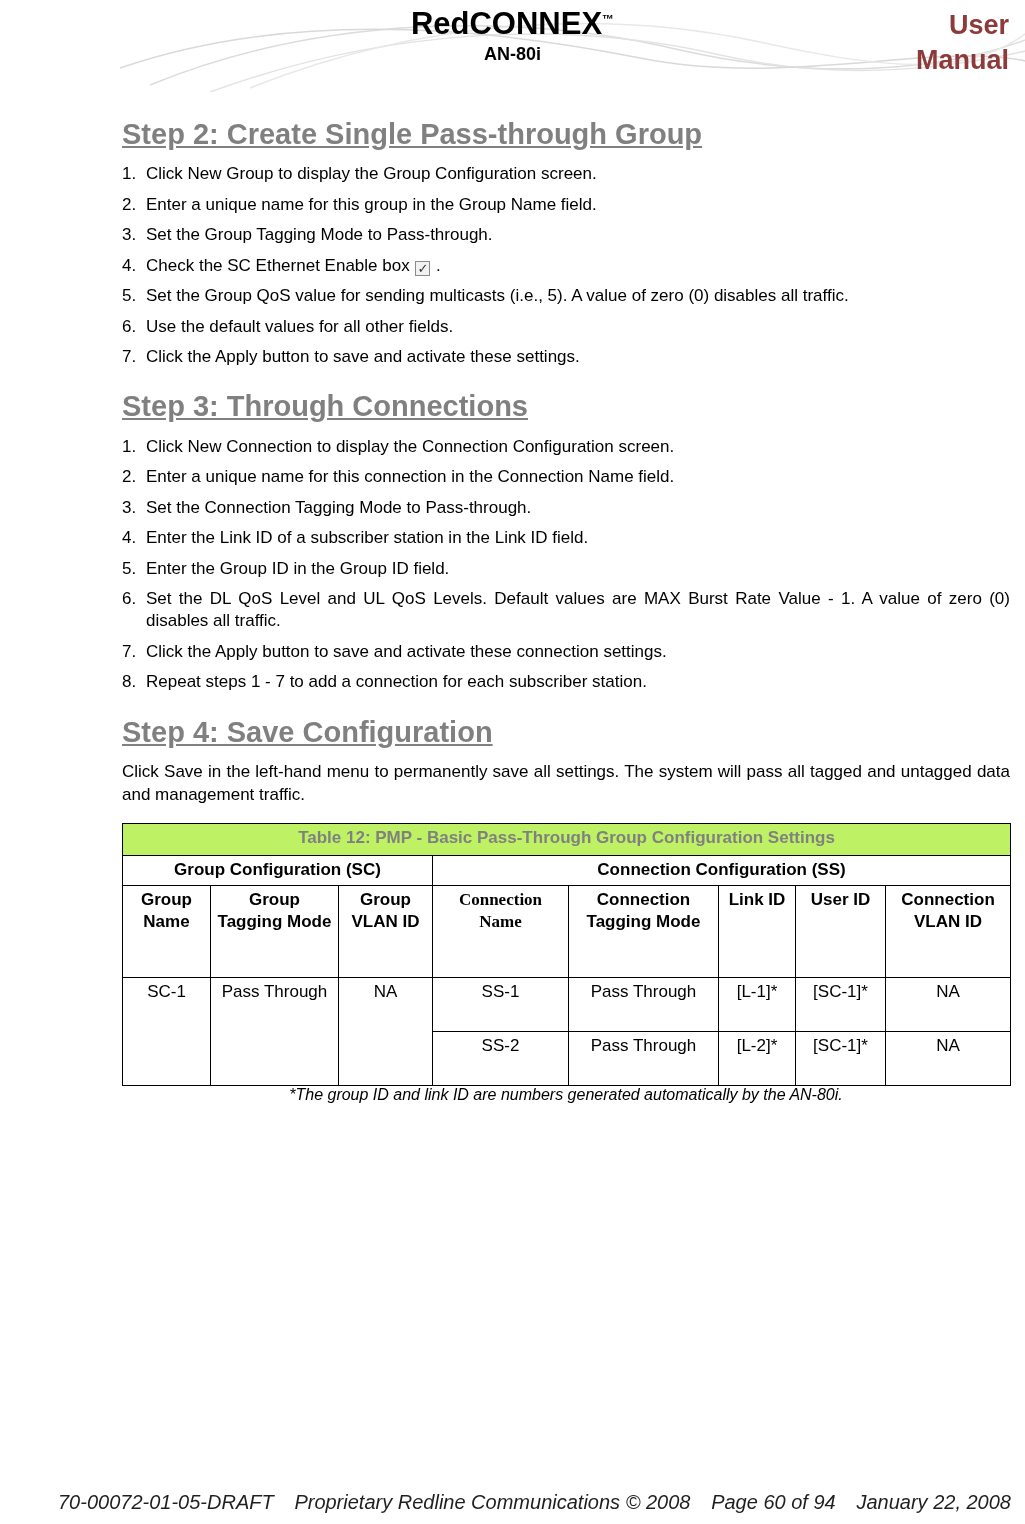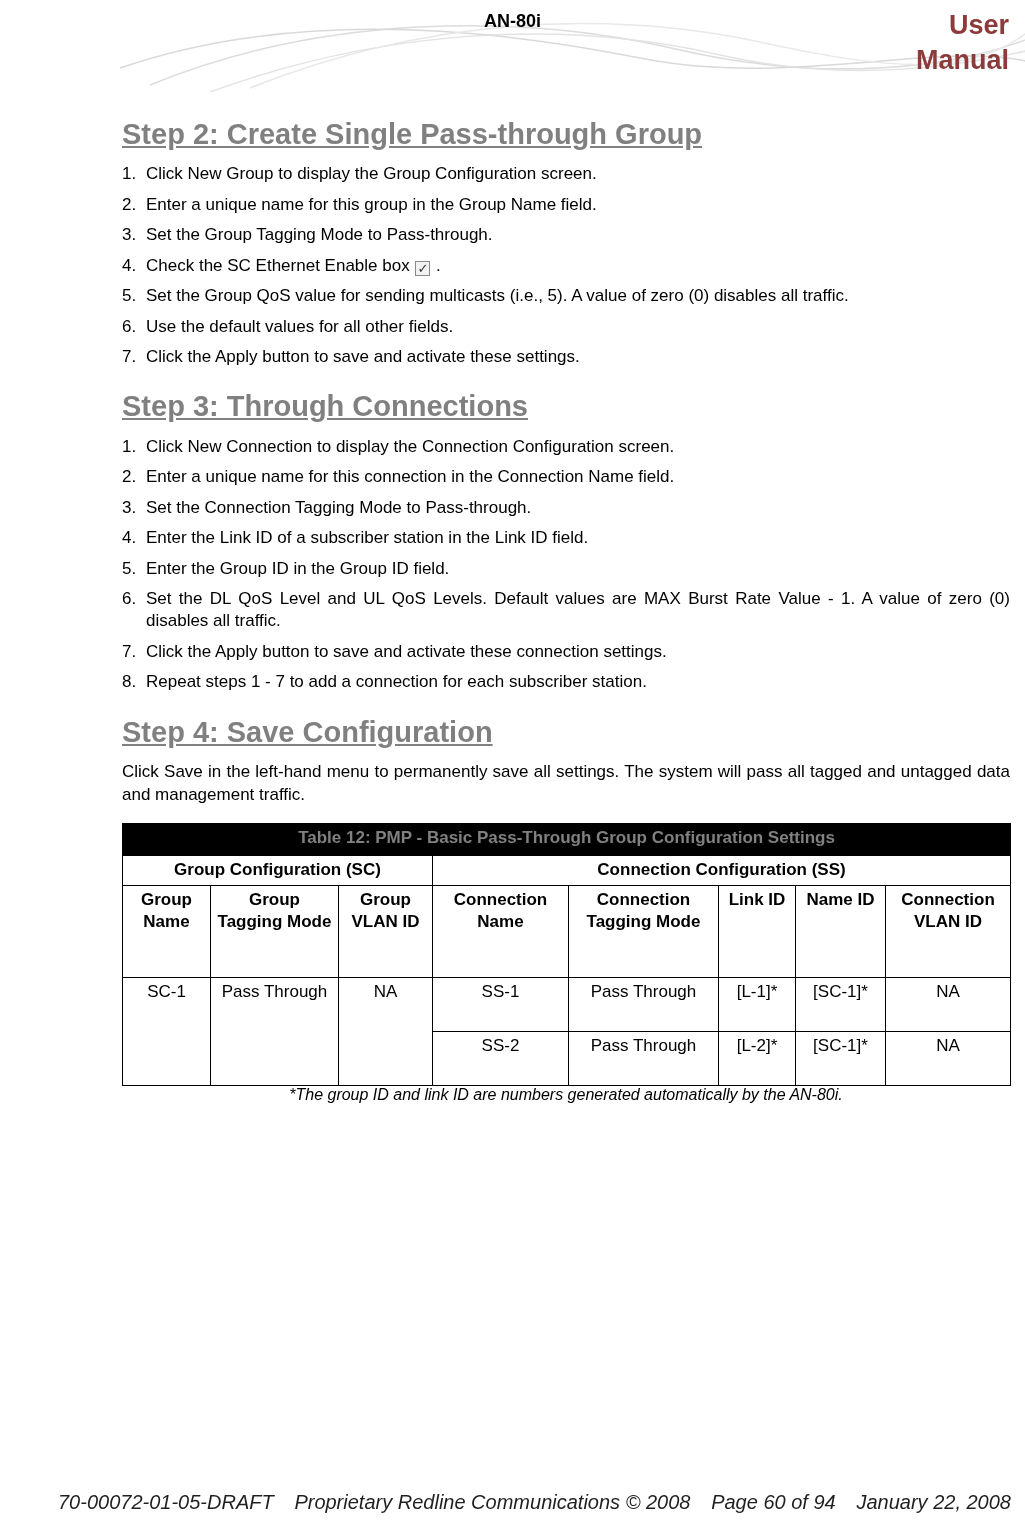--- a/index.html
+++ b/index.html
@@ -37,28 +37,28 @@
   .checkbox {
     display:inline-block; width:15px; height:15px; border:1px solid #8a8a8a;
     background:#f2f2f2; font-size:13px; line-height:13px; text-align:center;
     color:#333; vertical-align:-2px; margin:0 1px;
   }
   p.para { font-size:17px; line-height:1.35; text-align:justify; margin-bottom:16px; }
 
   
   table.cfg { border-collapse:collapse; table-layout:fixed; width:888px; margin-top:4px; }
   table.cfg td { border:1px solid #000; text-align:center; vertical-align:top; padding:3px 4px; font-size:17px; line-height:1.28; }
-  td.t-title { background:#000000; color:#808080; font-weight:bold; font-size:20px; height:32px; padding:4px; }
+  td.t-title { background:#bef264; color:#808080; font-weight:bold; font-size:20px; height:32px; padding:4px; }
   tr.row-group td { font-weight:bold; height:30px; }
   tr.row-cols td { font-weight:bold; height:92px; }
   tr.row-data td { height:54px; }
   td.c0 { padding:4px 8px; }
   td.c1 { padding:4px 26px; }
   td.c2 { padding:4px 18px; }
-  td.c3 { padding:4px 16px; }
+  td.c3 { padding:4px 16px;font-family:Liberation Serif, serif; }
   td.c4 { padding:4px 24px; }
   td.c5 { padding:4px 18px; }
   td.c6 { padding:4px 12px; }
   td.c7 { padding:4px 14px; }
   td.narrow { padding:3px 26px; }
   p.footnote { width:888px; text-align:center; font-size:16px; font-style:italic; }
 
   
   .footer {
     position:absolute; left:58px; right:14px; bottom:10px;
@@ -74,20 +74,21 @@
   <header class="header">
     <svg class="waves" viewBox="0 0 1025 92">
       <path d="M150,85 C320,15 520,12 680,50 C820,82 950,70 1030,38" fill="none" stroke="#dcdcdc" stroke-width="1.5"></path>
       <path d="M210,92 C380,30 560,18 720,55 C850,84 960,66 1030,50" fill="none" stroke="#e3e3e3" stroke-width="1.5"></path>
       <path d="M120,68 C300,6 500,30 640,58 C790,88 940,40 1030,62" fill="none" stroke="#d9d9d9" stroke-width="1.5"></path>
       <path d="M250,88 C420,20 600,8 760,42 C880,68 970,80 1030,30" fill="none" stroke="#e8e8e8" stroke-width="1.5"></path>
     </svg>
 
 
     <div class="title-block">
+      <div class="product"><span>RedCONNEX</span><sup>™</sup></div>
       <div class="model">AN-80i</div>
     </div>
 
     <div class="doctype">
       <div>User</div>
       <div>Manual</div>
     </div>
   </header>
 
   <main class="content">
@@ -182,21 +183,21 @@
           <td colspan="3">Group Configuration (SC)</td>
           <td colspan="5">Connection Configuration (SS)</td>
         </tr>
         <tr class="row-cols">
           <td class="c0">Group Name</td>
           <td class="c1">Group Tagging Mode</td>
           <td class="c2">Group VLAN ID</td>
           <td class="c3">Connection Name</td>
           <td class="c4">Connection Tagging Mode</td>
           <td class="c5">Link ID</td>
-          <td class="c6">Name ID</td>
+          <td class="c6">User ID</td>
           <td class="c7">Connection VLAN ID</td>
         </tr>
         <tr class="row-data">
           <td rowspan="2">SC-1</td>
           <td rowspan="2" class="narrow">Pass Through</td>
           <td rowspan="2">NA</td>
           <td>SS-1</td>
           <td class="narrow">Pass Through</td>
           <td>[L-1]*</td>
           <td>[SC-1]*</td>

